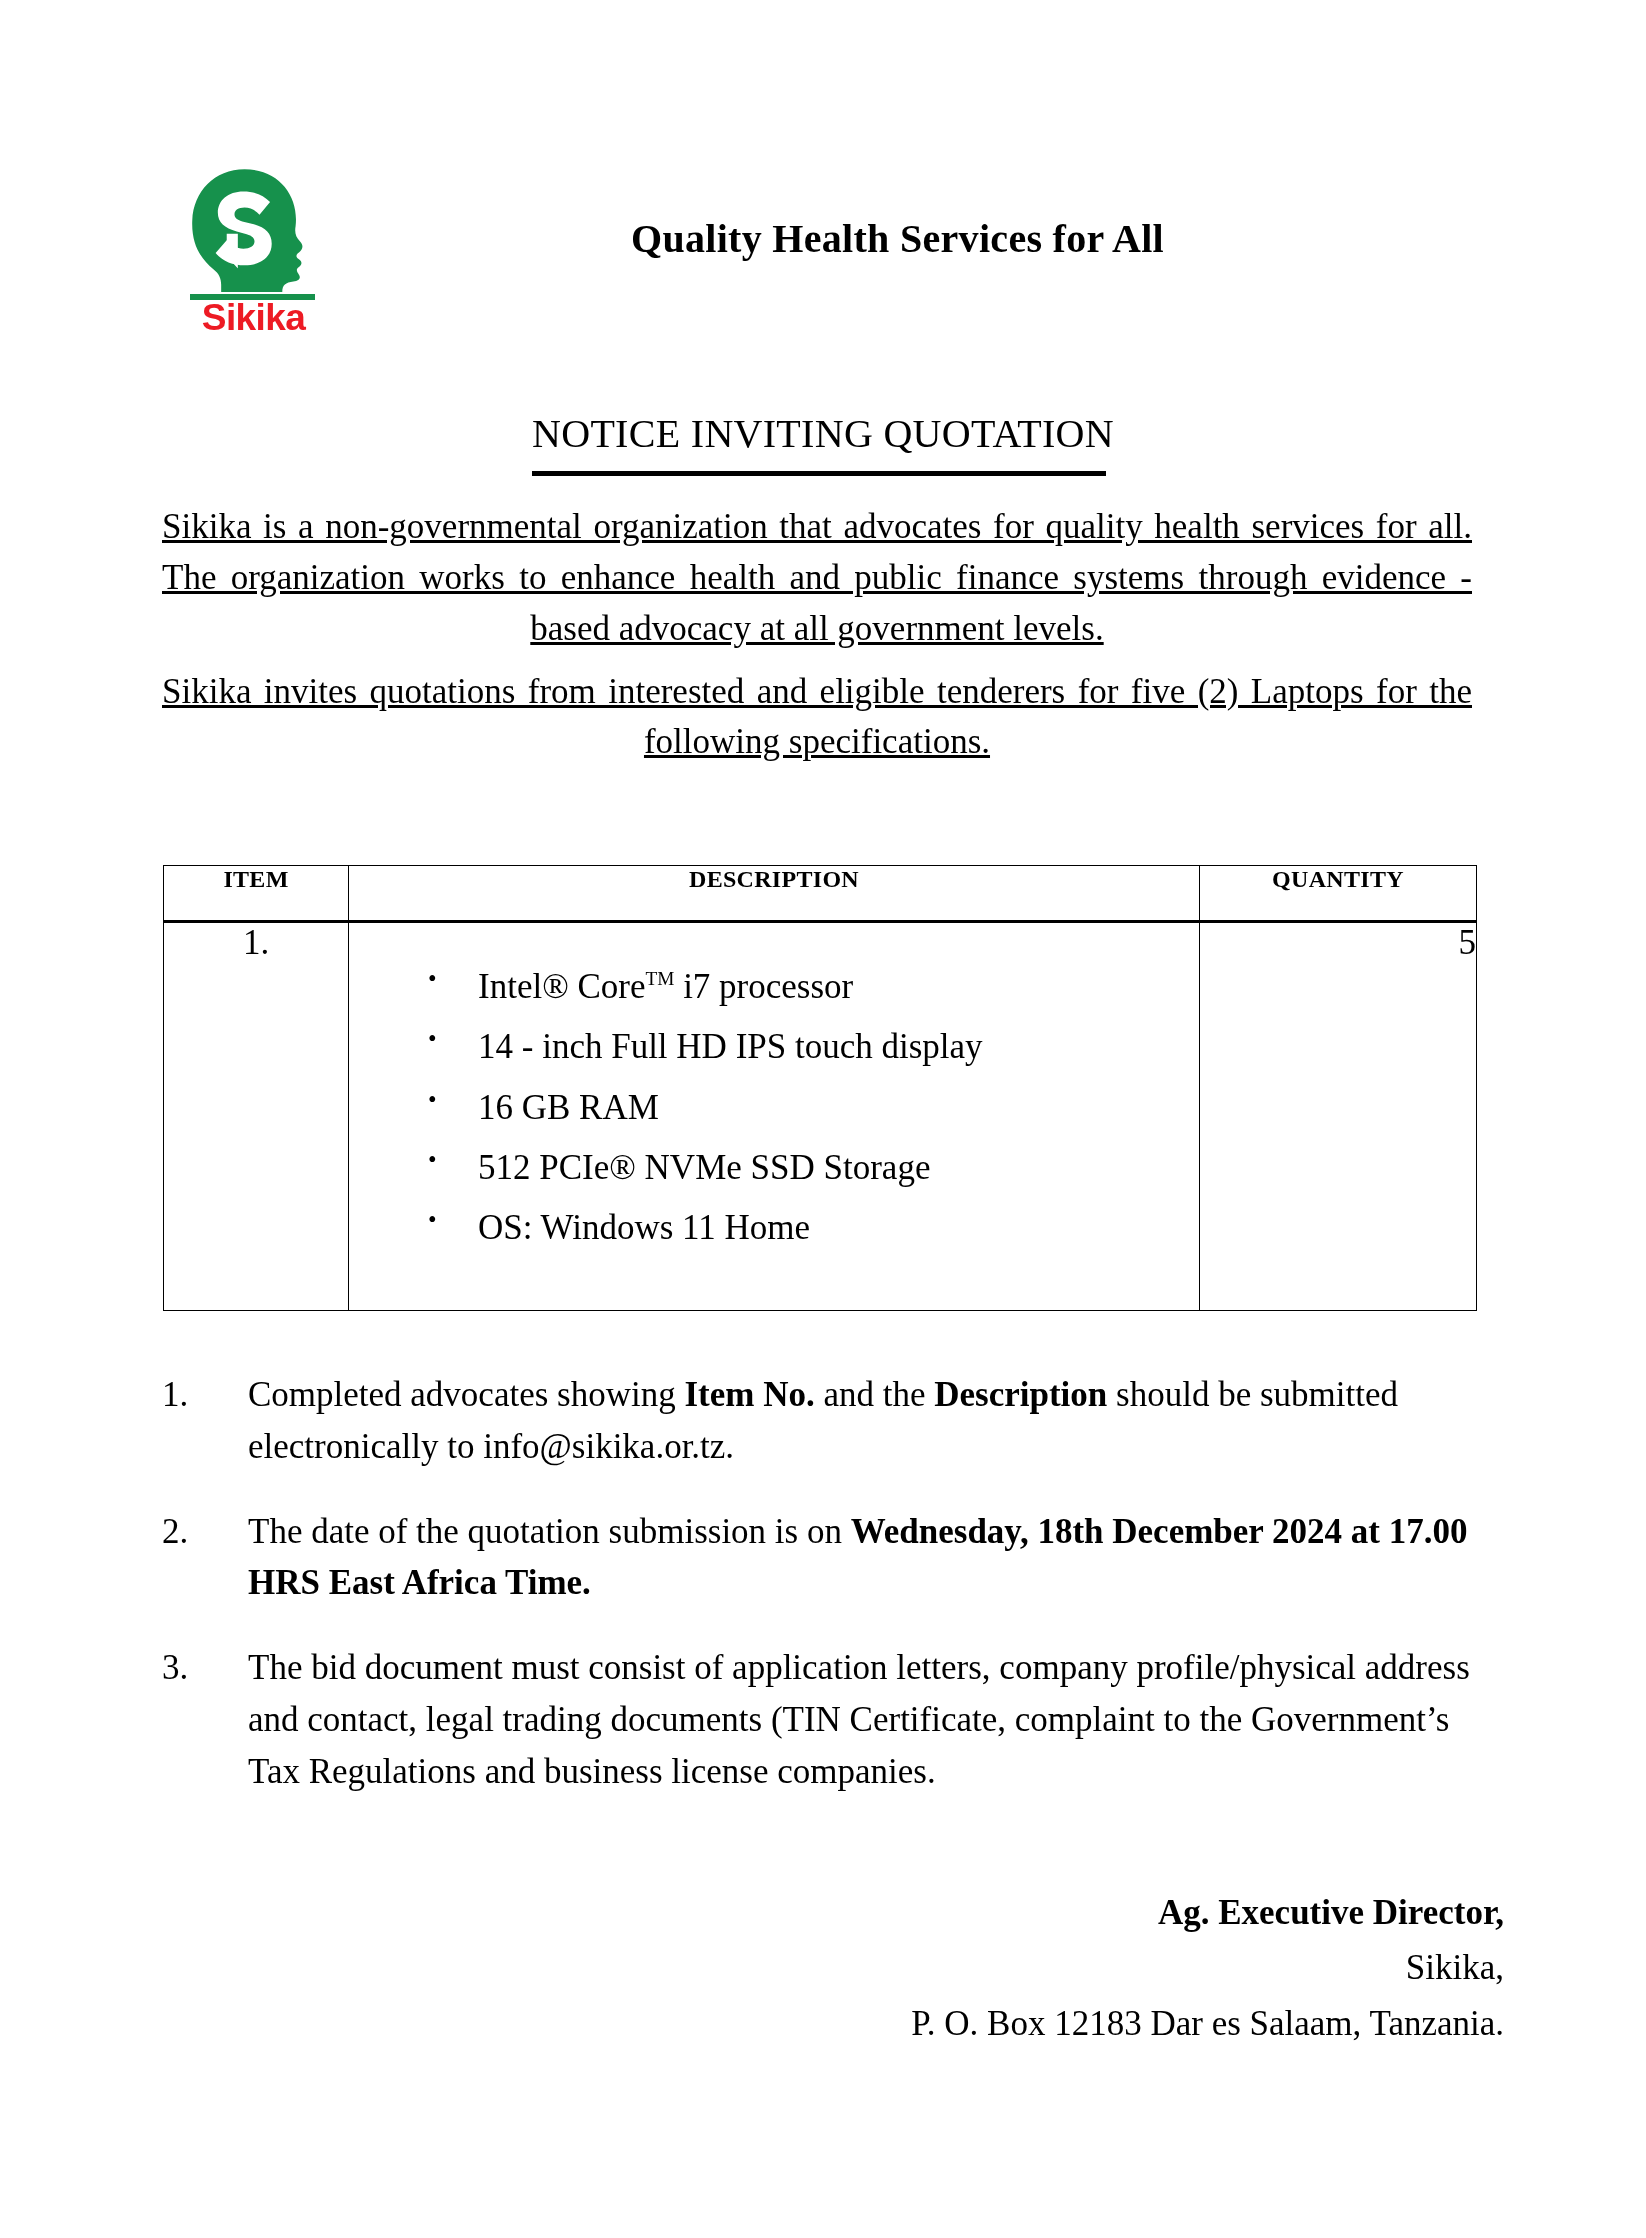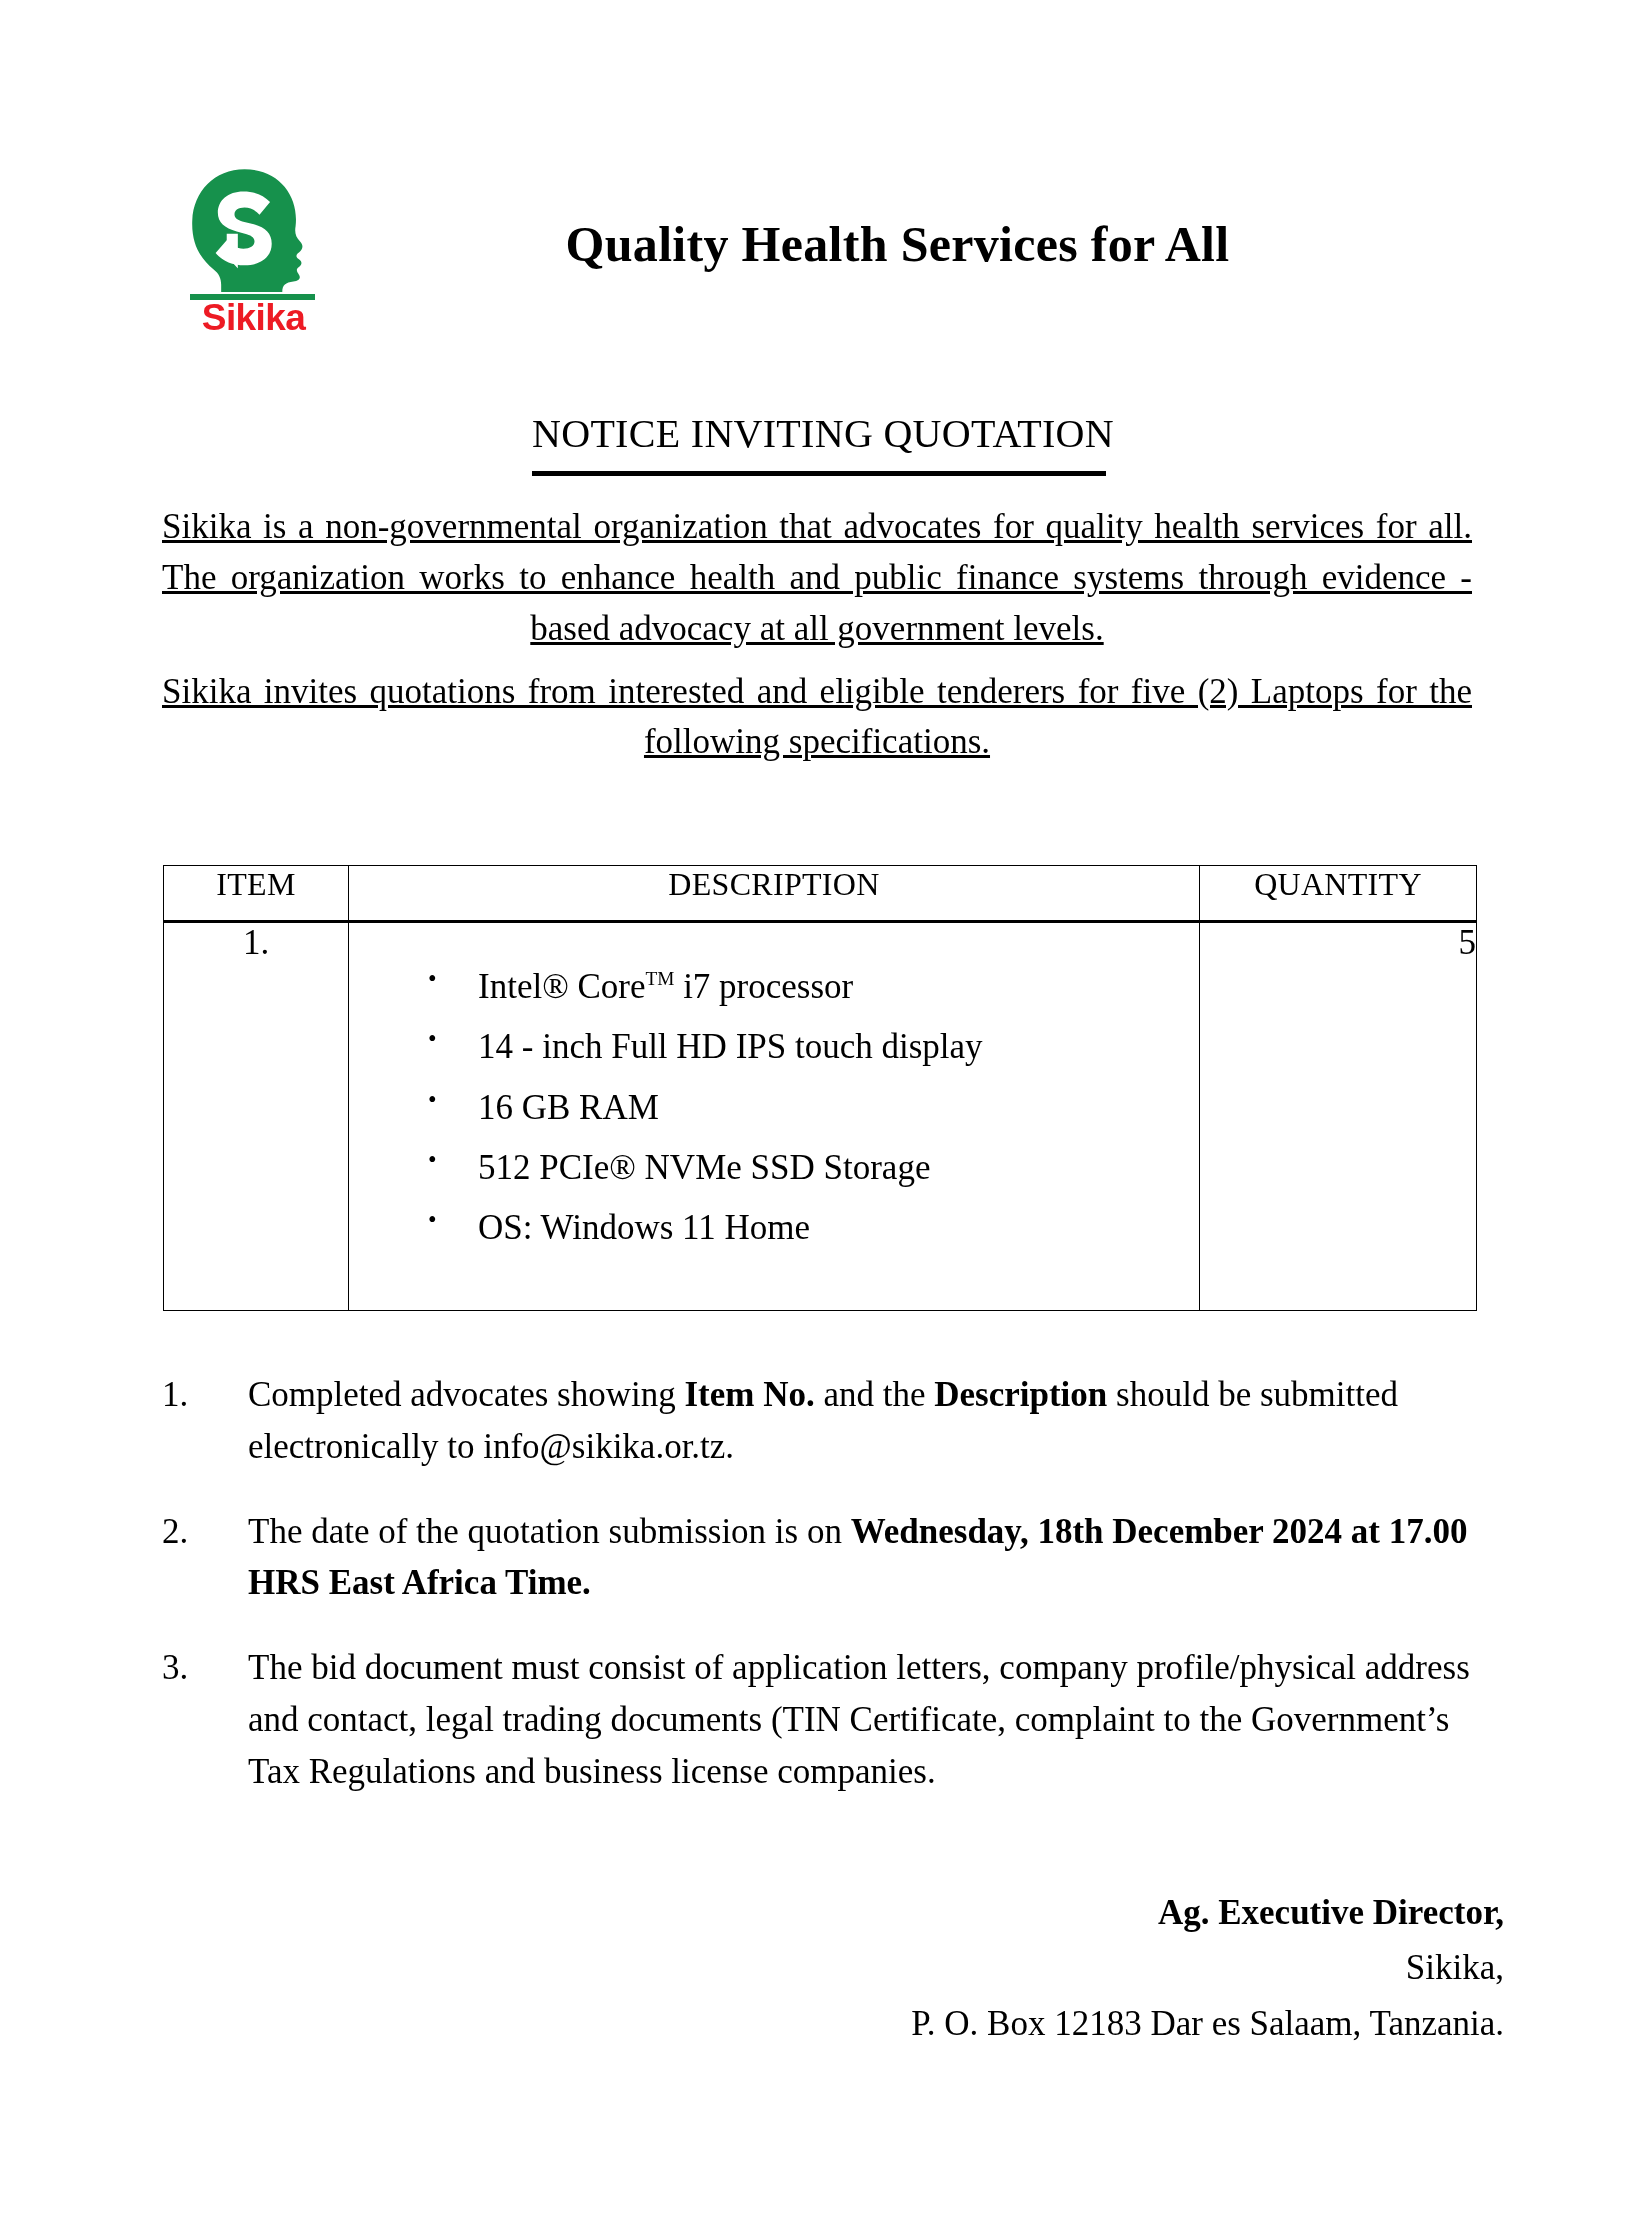--- a/index.html
+++ b/index.html
@@ -62,21 +62,21 @@
     letter-spacing: -0.6px;
     line-height: 1;
   }
   .doc-title {
     position: absolute;
     left: 312px;
     top: 217px;
     width: 1171px;
     text-align: center;
     font-weight: 700;
-    font-size: 50px;
+    font-size: 40px;
     line-height: 1.1;
     letter-spacing: 0.3px;
   }
 
   
   .notice-heading {
     position: absolute;
     left: 0;
     top: 410px;
     width: 1646px;
@@ -121,22 +121,22 @@
     font-size: 35px;
   }
   .spec-table th, .spec-table td {
     border: 1.7px solid #000;
     vertical-align: top;
     padding: 0;
   }
   .spec-table thead th {
     border-bottom-width: 3.3px;
     height: 54px;
-    font-weight: 400;
-    font-size: 32px;
+    font-weight: 700;
+    font-size: 24px;
     letter-spacing: 0.3px;
   }
   .th-item   { width: 184px;  text-align: center; }
   .th-desc   { width: 850px; text-align: center; }
   .th-qty    { width: 276px;  text-align: center; }
 
   .cell-item {
     text-align: center;
     padding-top: 7.8px;
     font-size: 35px;

